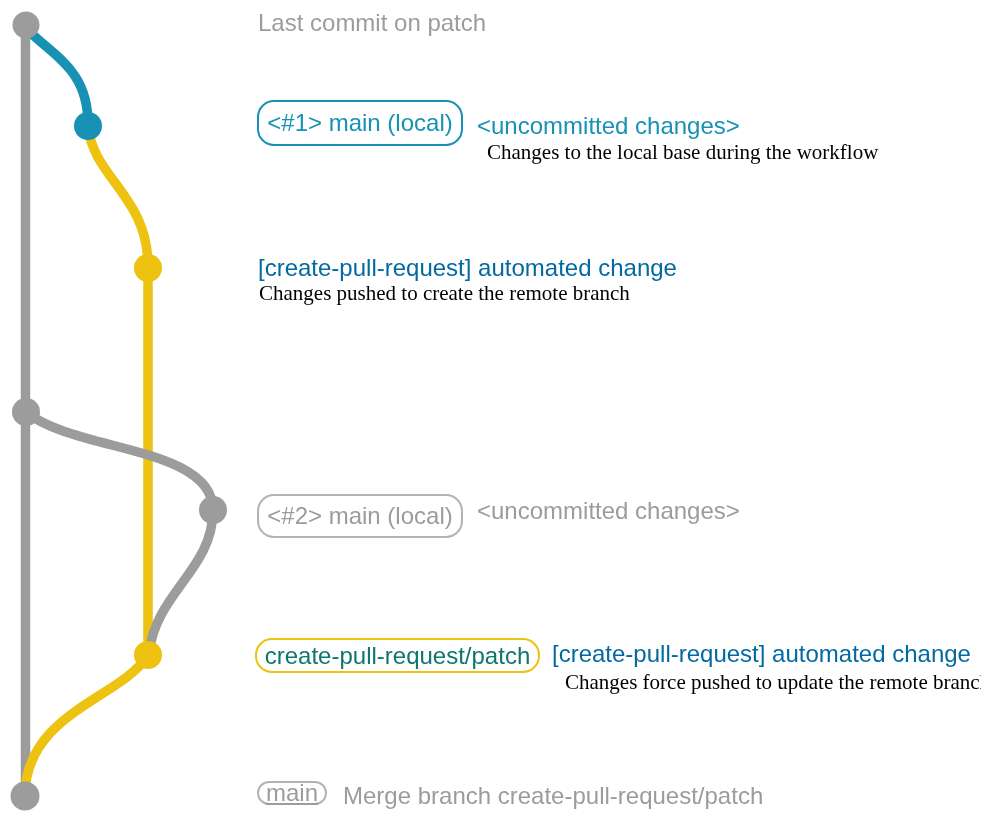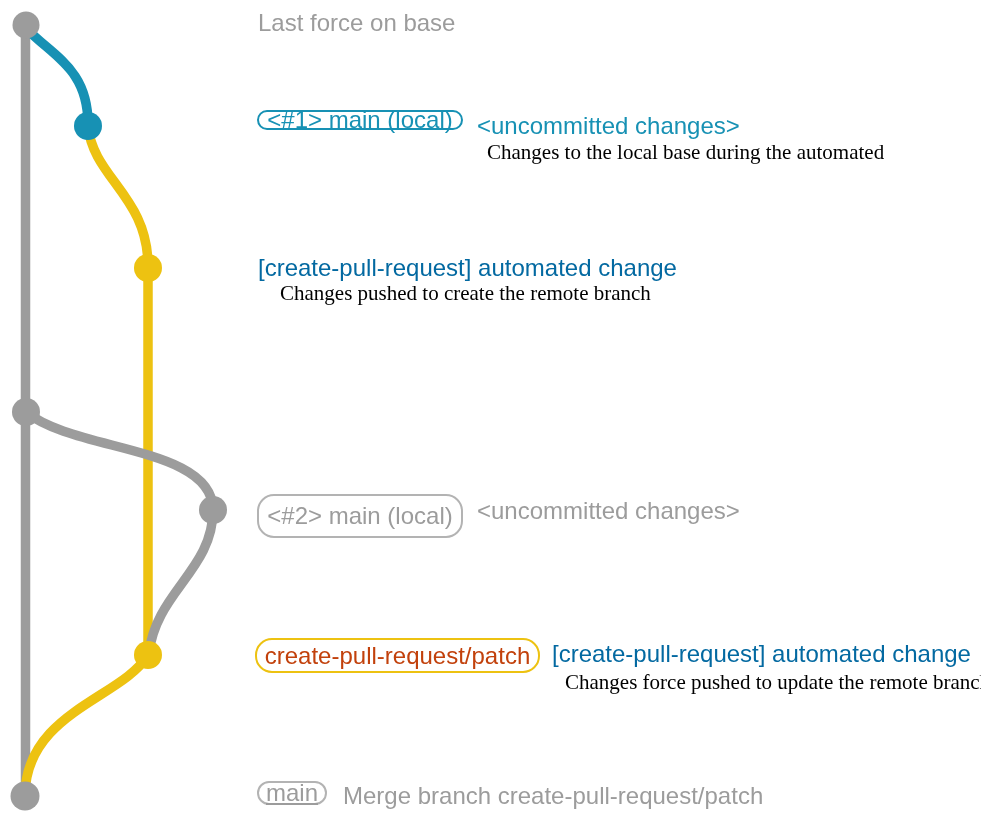--- a/index.html
+++ b/index.html
@@ -30,21 +30,21 @@
     justify-content: center;
     box-sizing: border-box;
     border: 2px solid;
     border-radius: 17px;
     background: #ffffff;
     font-size: 24px;
     white-space: nowrap;
   }
   .tag-teal   { border-color: #1791B4; color: #1791B4; }
   .tag-gray   { border-color: #B3B3B3; color: #9C9C9C; }
-  .tag-yellow { border-color: #EDC211; color: #c2410c; }
+  .tag-yellow { border-color: #EDC211; color: #0f766e; }
 </style>
 </head>
 <body>
 
 <div class="canvas">
 
   <svg class="graph-svg" width="981" height="827" viewBox="0 0 981 827">
 
     <path d="M 25.5 25 L 25.5 796" fill="none" stroke-width="9.5" stroke-linecap="round" stroke="#9C9C9C"></path>
 
@@ -62,30 +62,30 @@
 
     <circle cx="26" cy="25" r="13.5" fill="#9C9C9C"></circle>
     <circle cx="88" cy="126" r="14" fill="#1791B4"></circle>
     <circle cx="148" cy="268" r="14" fill="#EDC211"></circle>
     <circle cx="26" cy="412" r="14" fill="#9C9C9C"></circle>
     <circle cx="213" cy="510" r="14" fill="#9C9C9C"></circle>
     <circle cx="148" cy="655" r="14" fill="#EDC211"></circle>
     <circle cx="25" cy="796" r="14.5" fill="#9C9C9C"></circle>
   </svg>
 
-  <div class="abs sans gray-text" style="left:258px; top:9px;">Last force on base</div>
+  <div class="abs sans gray-text" style="left:258px; top:9px;">Last commit on patch</div>
 
-  <div class="tag tag-teal" style="left:257px; top:110px; width:206px; height:20px;">
+  <div class="tag tag-teal" style="left:257px; top:100px; width:206px; height:46px;">
     <span>&lt;#1&gt; main (local)</span>
   </div>
   <div class="abs sans teal-text" style="left:477px; top:112px;">&lt;uncommitted changes&gt;</div>
-  <div class="abs serif" style="left:487px; top:140px;">Changes to the local base during the automated</div>
+  <div class="abs serif" style="left:487px; top:140px;">Changes to the local base during the workflow</div>
 
   <div class="abs sans yellow-text" style="left:258px; top:254px;">[create-pull-request] automated change</div>
-  <div class="abs serif" style="left:280px; top:281px;">Changes pushed to create the remote branch</div>
+  <div class="abs serif" style="left:259px; top:281px;">Changes pushed to create the remote branch</div>
 
 
   <div class="tag tag-gray" style="left:257px; top:494px; width:206px; height:44px;">
     <span>&lt;#2&gt; main (local)</span>
   </div>
   <div class="abs sans gray-text" style="left:477px; top:497px;">&lt;uncommitted changes&gt;</div>
 
   <div class="tag tag-yellow" style="left:255px; top:638px; width:285px; height:35px;">
     <span>create-pull-request/patch</span>
   </div>

